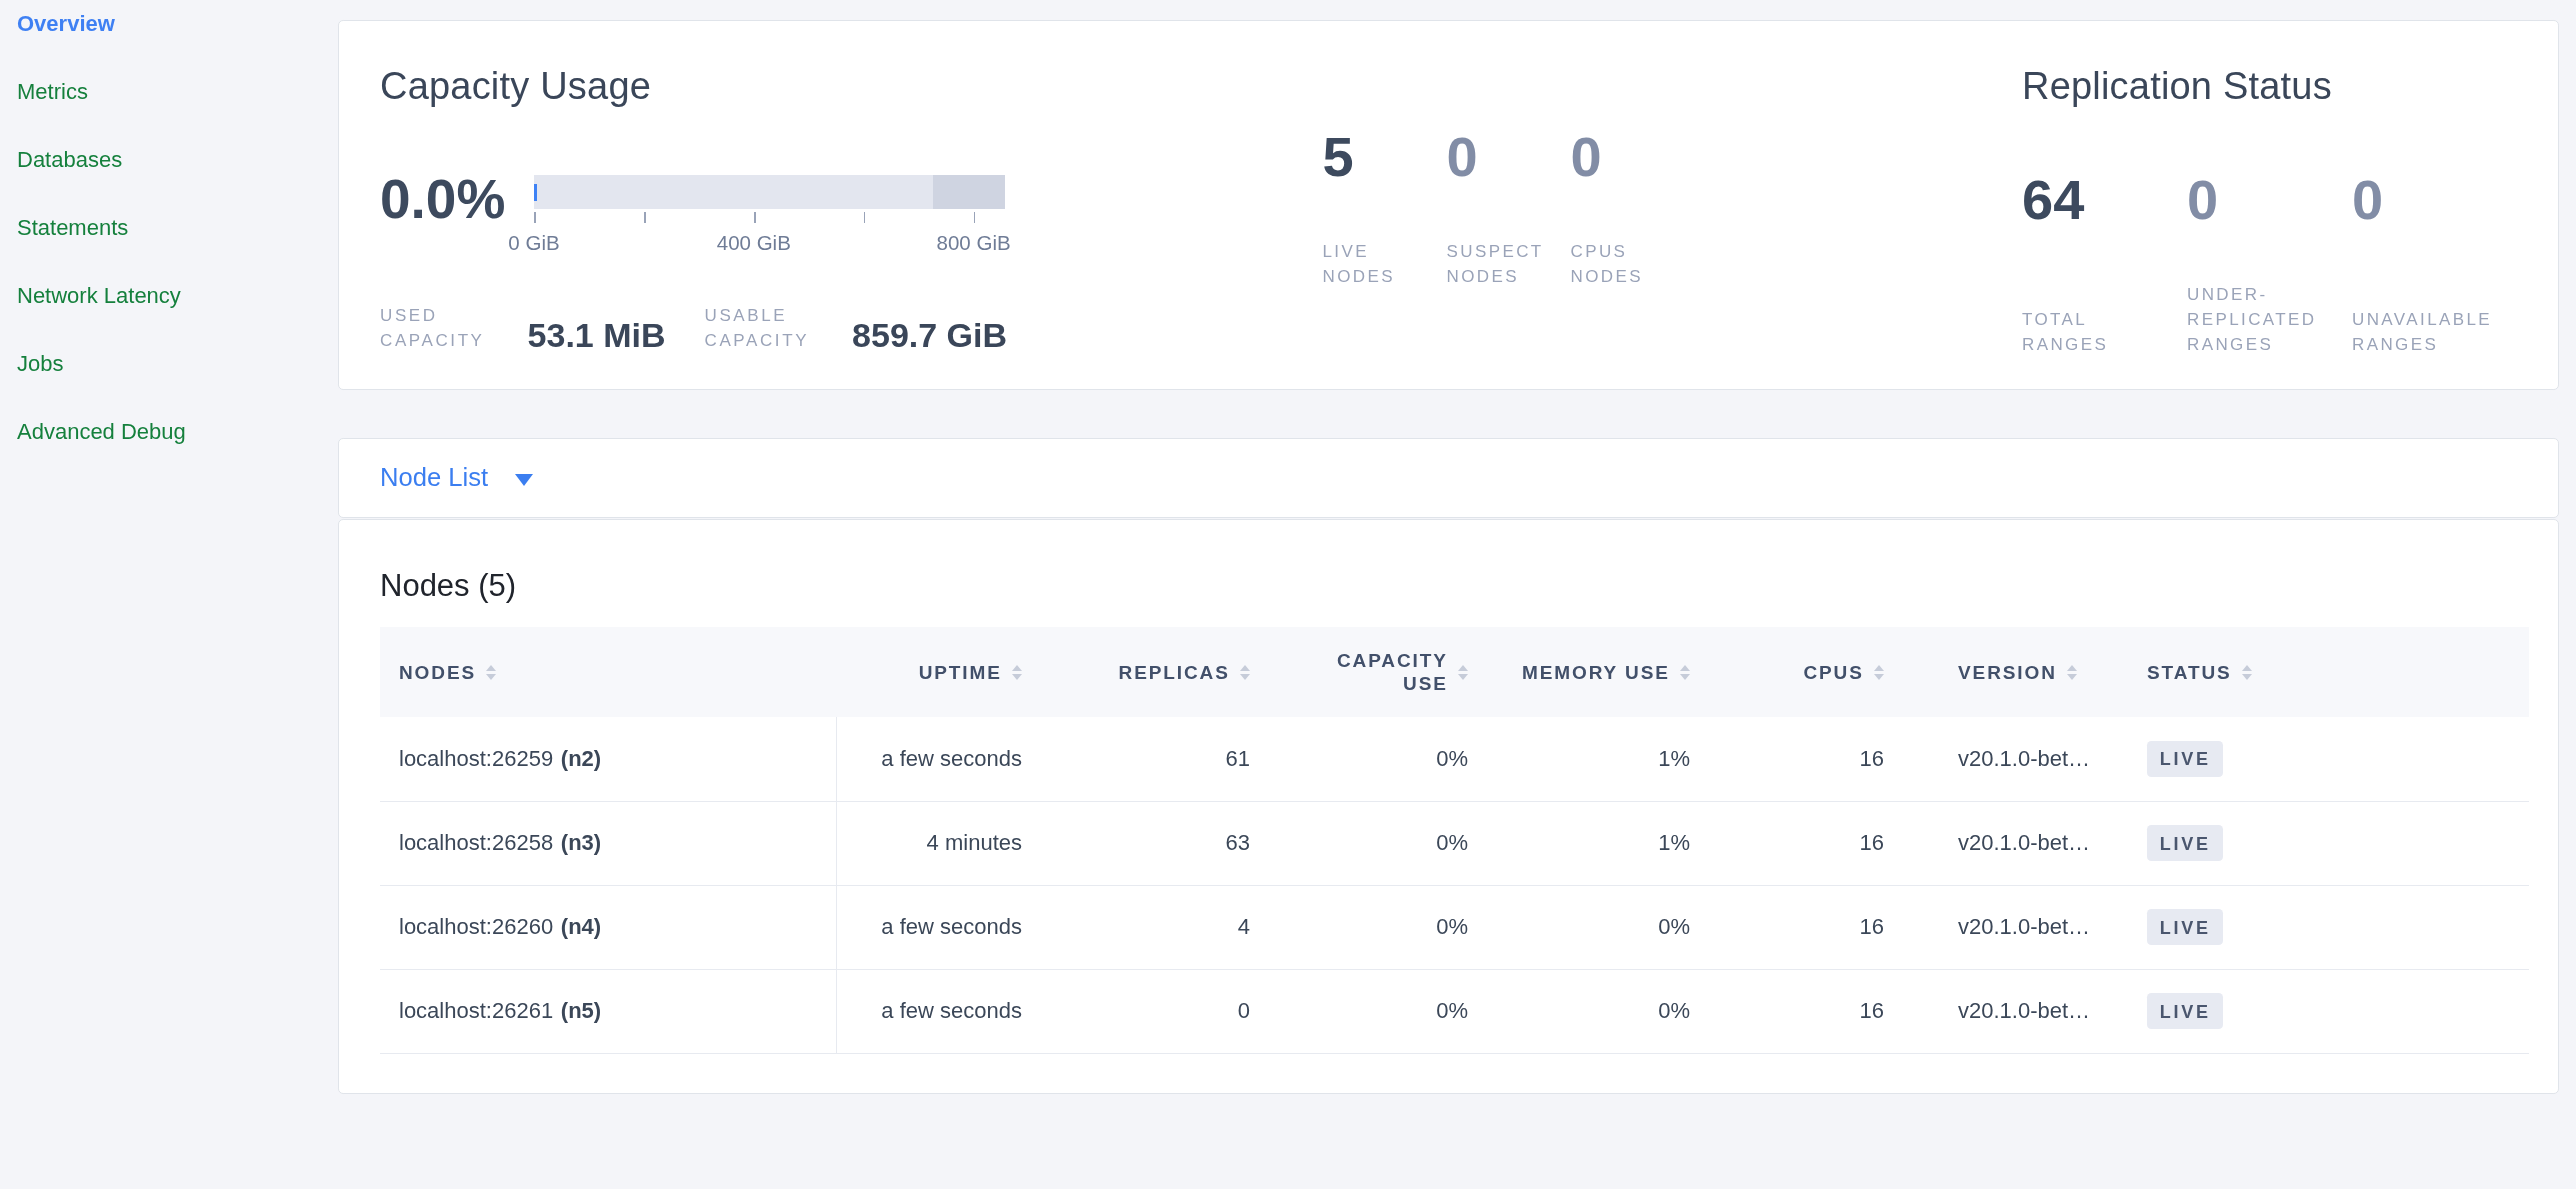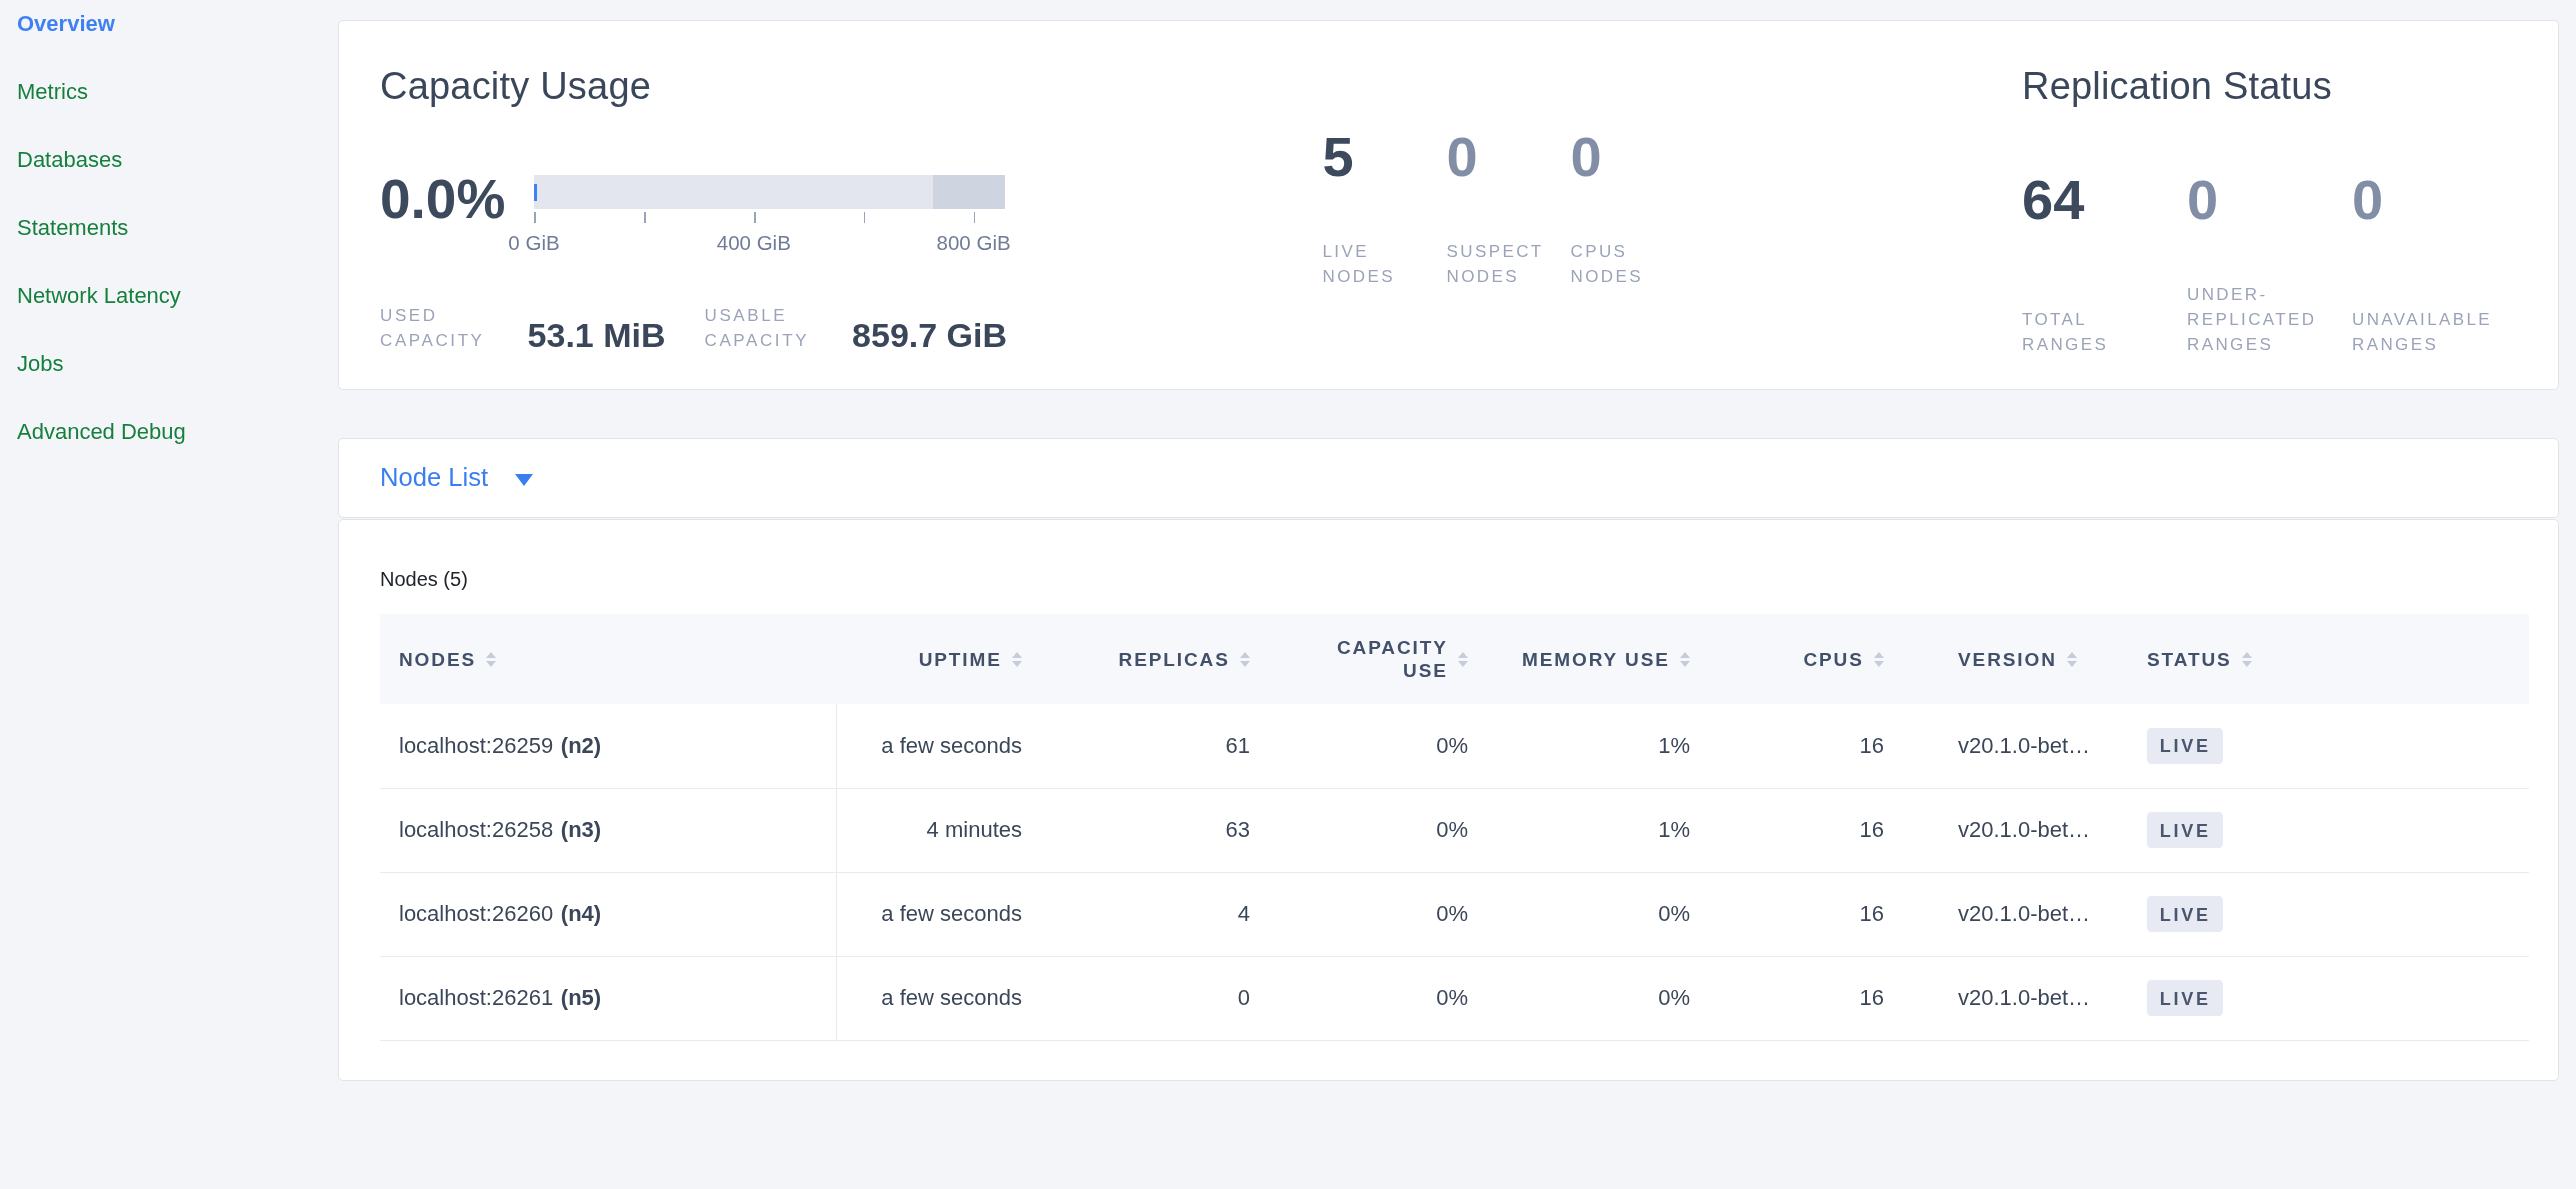--- a/index.html
+++ b/index.html
@@ -53,21 +53,21 @@
     color:#9aa3b8;line-height:25px;}
 
   
   .nodelist-card{margin-top:48px;height:80px;display:flex;align-items:center;padding:0 41px;}
   .nodelist-toggle{display:flex;align-items:center;gap:27px;color:#3b7ef0;font-size:25.6px;cursor:pointer;}
   .caret{width:0;height:0;border-left:9.4px solid transparent;border-right:9.4px solid transparent;
     border-top:12px solid #3b7ef0;margin-top:4.3px;}
 
   
   .table-card{margin-top:1.7px;padding:48px 41px 39px;}
-  .nodes-heading{margin:0 0 23px;font-size:20px;font-weight:400;color:#20242c;}
+  .nodes-heading{margin:0 0 23px;font-size:31px;font-weight:400;color:#20242c;}
   table{width:100%;border-collapse:collapse;table-layout:fixed;}
   thead th{background:#f7f8fb;padding:22px 0;vertical-align:middle;
     font-size:19px;font-weight:700;letter-spacing:1.9px;color:#42506a;text-align:left;cursor:pointer;}
   .th-flex{display:flex;align-items:center;gap:10.2px;}
   .th-flex.right{justify-content:flex-end;}
   .th-label{white-space:normal;line-height:23px;}
   .sort-icon{display:inline-flex;flex-direction:column;gap:3.4px;flex:0 0 auto;}
   .sort-icon i{display:block;width:0;height:0;border-left:5.1px solid transparent;border-right:5.1px solid transparent;}
   .sort-icon .up{border-bottom:6px solid #c6ccd9;}
   .sort-icon .down{border-top:6px solid #c6ccd9;}

